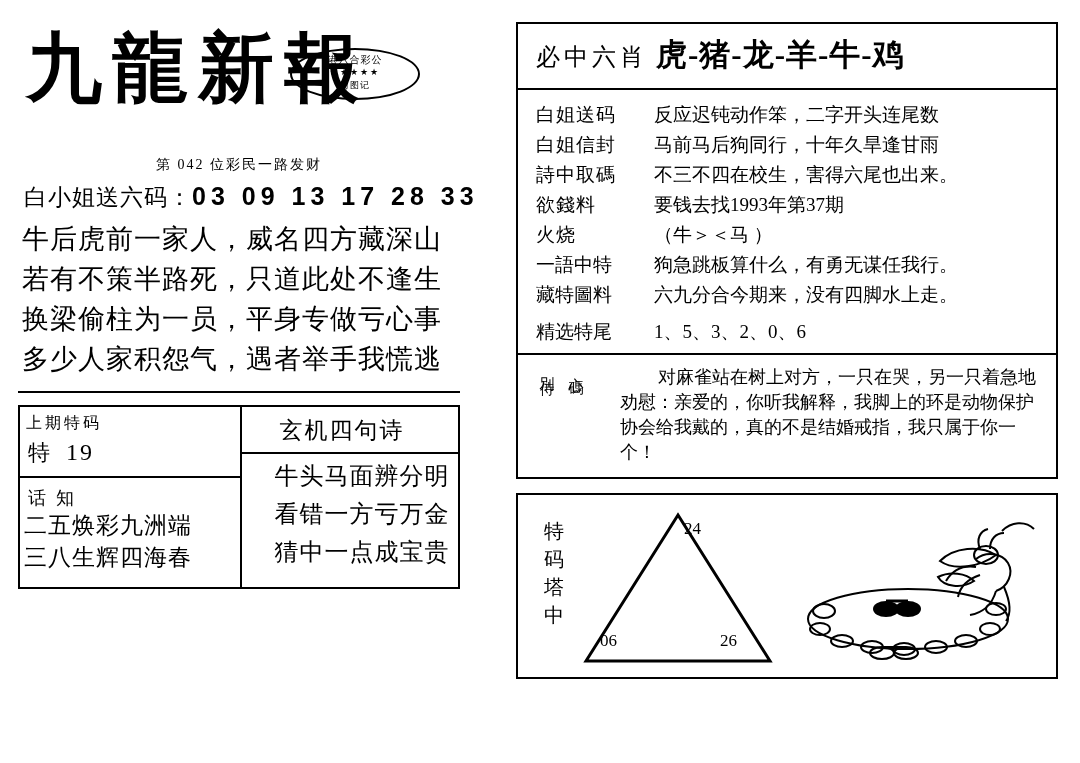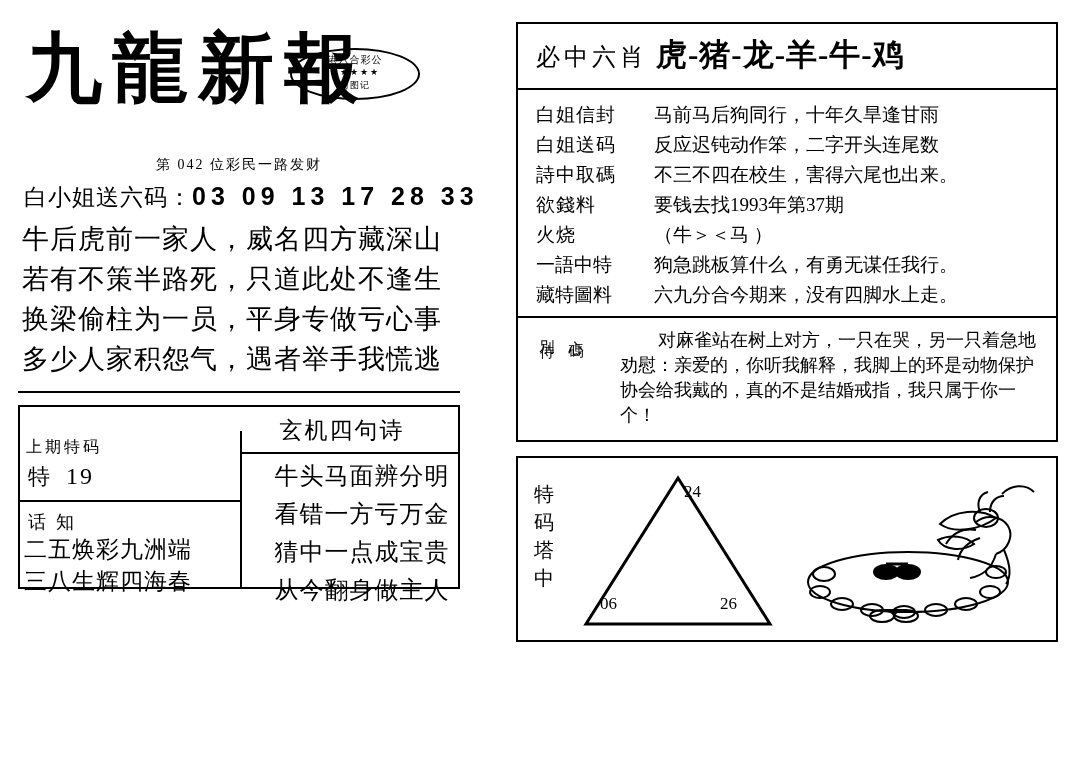--- a/index.html
+++ b/index.html
@@ -106,21 +106,20 @@
     border: 2px solid #000;
     height: 184px;
     display: flex;
     box-sizing: border-box;
   }
   .lower-left-col {
     width: 222px;
     border-right: 2px solid #000;
     box-sizing: border-box;
     position: relative;
-    margin-top: 24px;
   }
   .lower-right-col {
     flex: 1;
     box-sizing: border-box;
     text-align: center;
   }
   .ll-head {
     font-size: 16px;
     letter-spacing: 3px;
     padding: 6px 0 0 6px;
@@ -242,21 +241,21 @@
   .pic-box {
     margin-top: 14px;
     border: 2px solid #000;
     height: 186px;
     box-sizing: border-box;
     position: relative;
     overflow: hidden;
   }
   .pic-label {
     position: absolute;
-    left: 16px;
+    left: 26px;
     top: 22px;
     font-size: 20px;
     line-height: 28px;
     letter-spacing: 1px;
     width: 24px;
   }
   .tri-wrap {
     position: absolute;
     left: 60px;
     top: 14px;
@@ -313,61 +312,64 @@
         </div>
         <div class="ll-sub">话知</div>
         <div class="ll-couplet">二五焕彩九洲端</div>
         <div class="ll-couplet">三八生辉四海春</div>
       </div>
       <div class="lower-right-col">
         <div class="lr-title">玄机四句诗</div>
         <div class="lr-poem">牛头马面辨分明</div>
         <div class="lr-poem">看错一方亏万金</div>
         <div class="lr-poem">猜中一点成宝贵</div>
-        <div class="lr-poem">从今翻身做主人</div>
       </div>
     </div>
   </div>
 
   <div class="right-panel">
 
     <div class="rp-box">
 
       <div class="headline">
         <span class="hl-label">必中六肖</span><span class="hl-zodiac">虎-猪-龙-羊-牛-鸡</span>
       </div>
 
       <div class="rows">
         <div class="row">
+          <span class="rl">白姐送码</span>
+          <span class="rv">反应迟钝动作笨，二字开头连尾数</span>
+        </div>
+        <div class="row">
           <span class="rl">白姐信封</span>
           <span class="rv">马前马后狗同行，十年久旱逢甘雨</span>
         </div>
         <div class="row">
-          <span class="rl">白姐送码</span>
-          <span class="rv">反应迟钝动作笨，二字开头连尾数</span>
-        </div>
-        <div class="row">
           <span class="rl">詩中取碼</span>
           <span class="rv">不三不四在校生，害得六尾也出来。</span>
         </div>
         <div class="row">
           <span class="rl">欲錢料</span>
           <span class="rv">要钱去找1993年第37期</span>
         </div>
         <div class="row">
           <span class="rl">火烧</span>
           <span class="rv">（牛＞＜马  ）</span>
         </div>
         <div class="row">
           <span class="rl tight">一語中特</span>
           <span class="rv">狗急跳板算什么，有勇无谋任我行。</span>
         </div>
         <div class="row">
           <span class="rl tight">藏特圖料</span>
           <span class="rv">六九分合今期来，没有四脚水上走。</span>
+        </div>
+        <div class="row last-row">
+          <span class="rl tight">精选特尾</span>
+          <span class="rv nums">1、5、3、2、0、6</span>
         </div>
       </div>
 
       <div class="heart-block">
         <div class="heart-label">
           <span class="col1">別侍</span>
           <span class="col2">心碼</span>
         </div>
         <div class="heart-text">对麻雀站在树上对方，一只在哭，另一只着急地劝慰：亲爱的，你听我解释，我脚上的环是动物保护协会给我戴的，真的不是结婚戒指，我只属于你一个！</div>
       </div>

